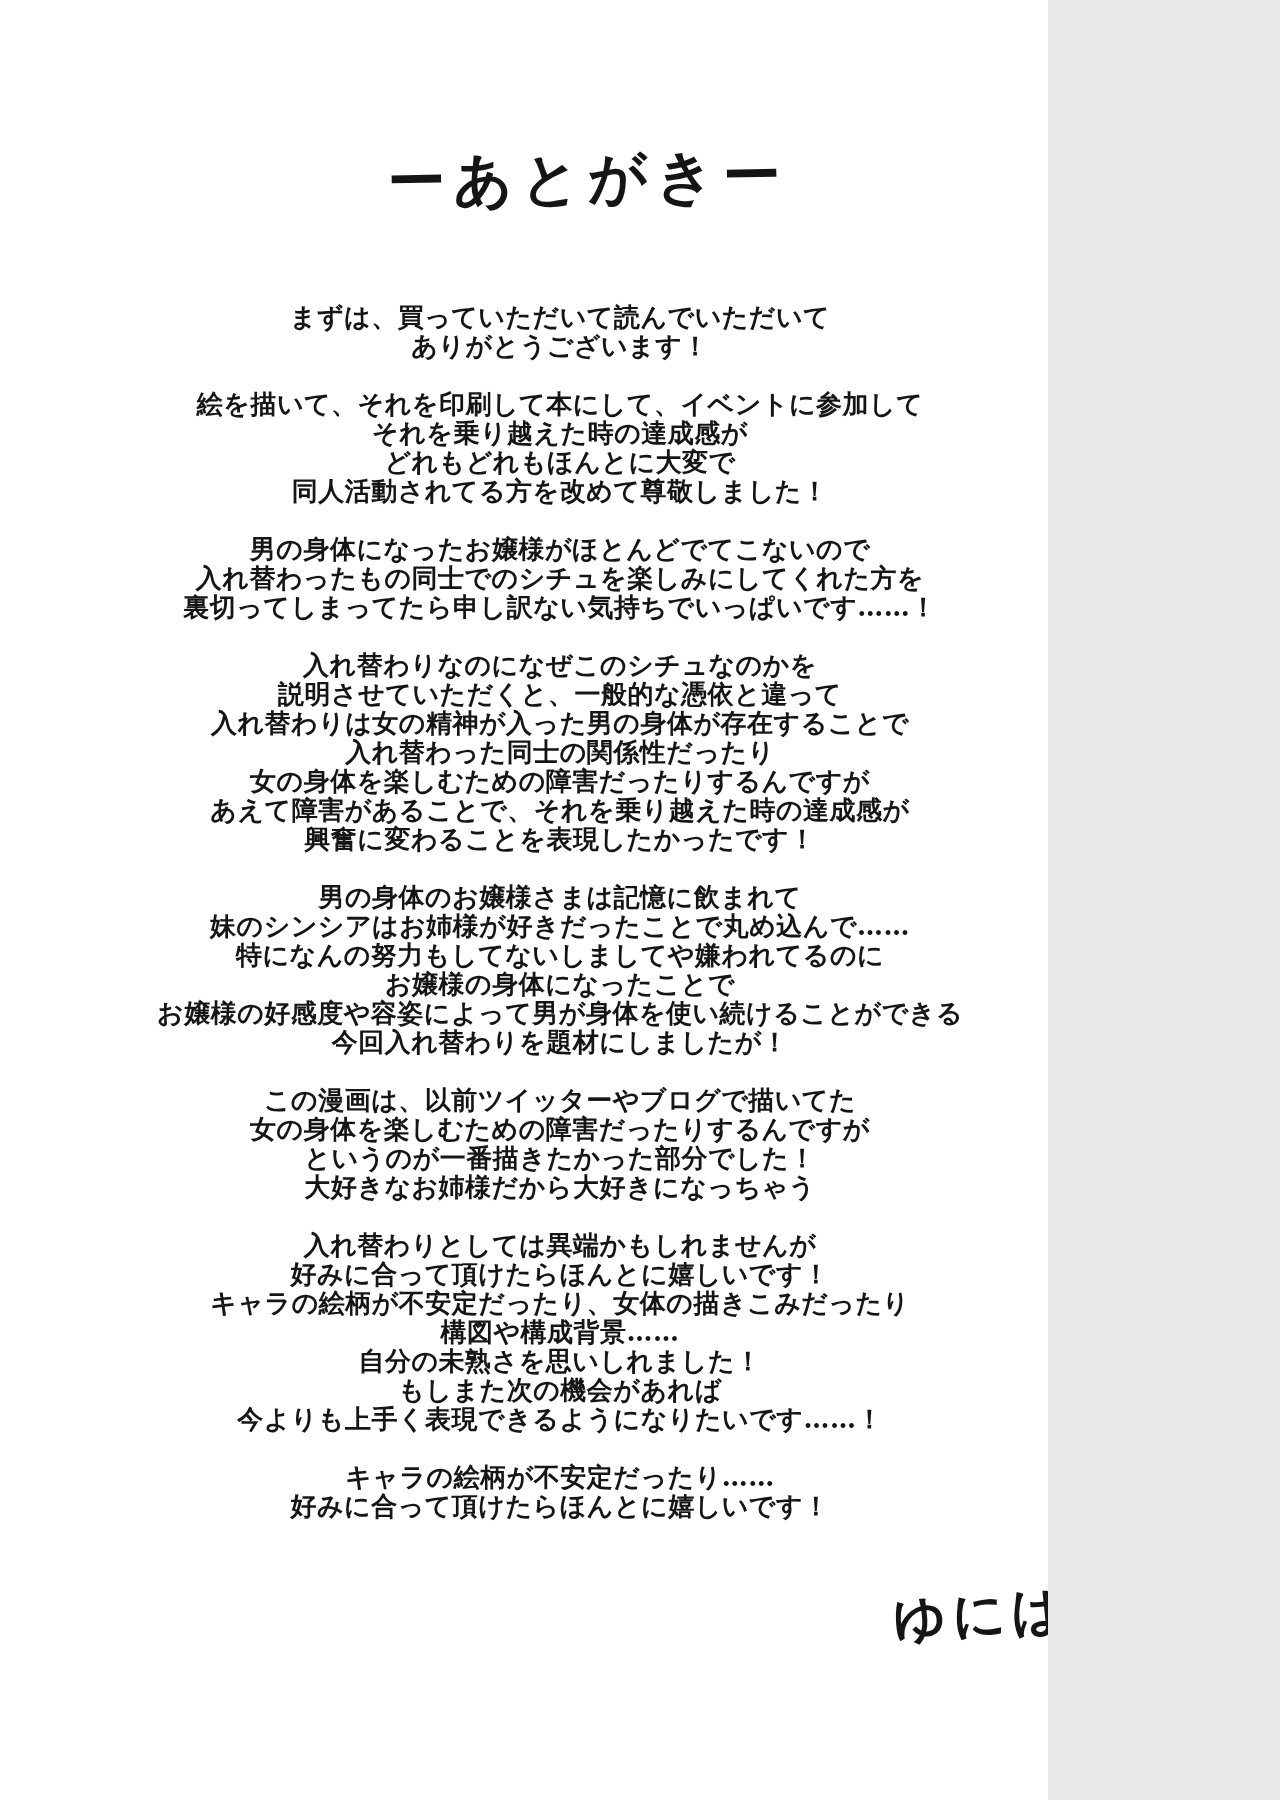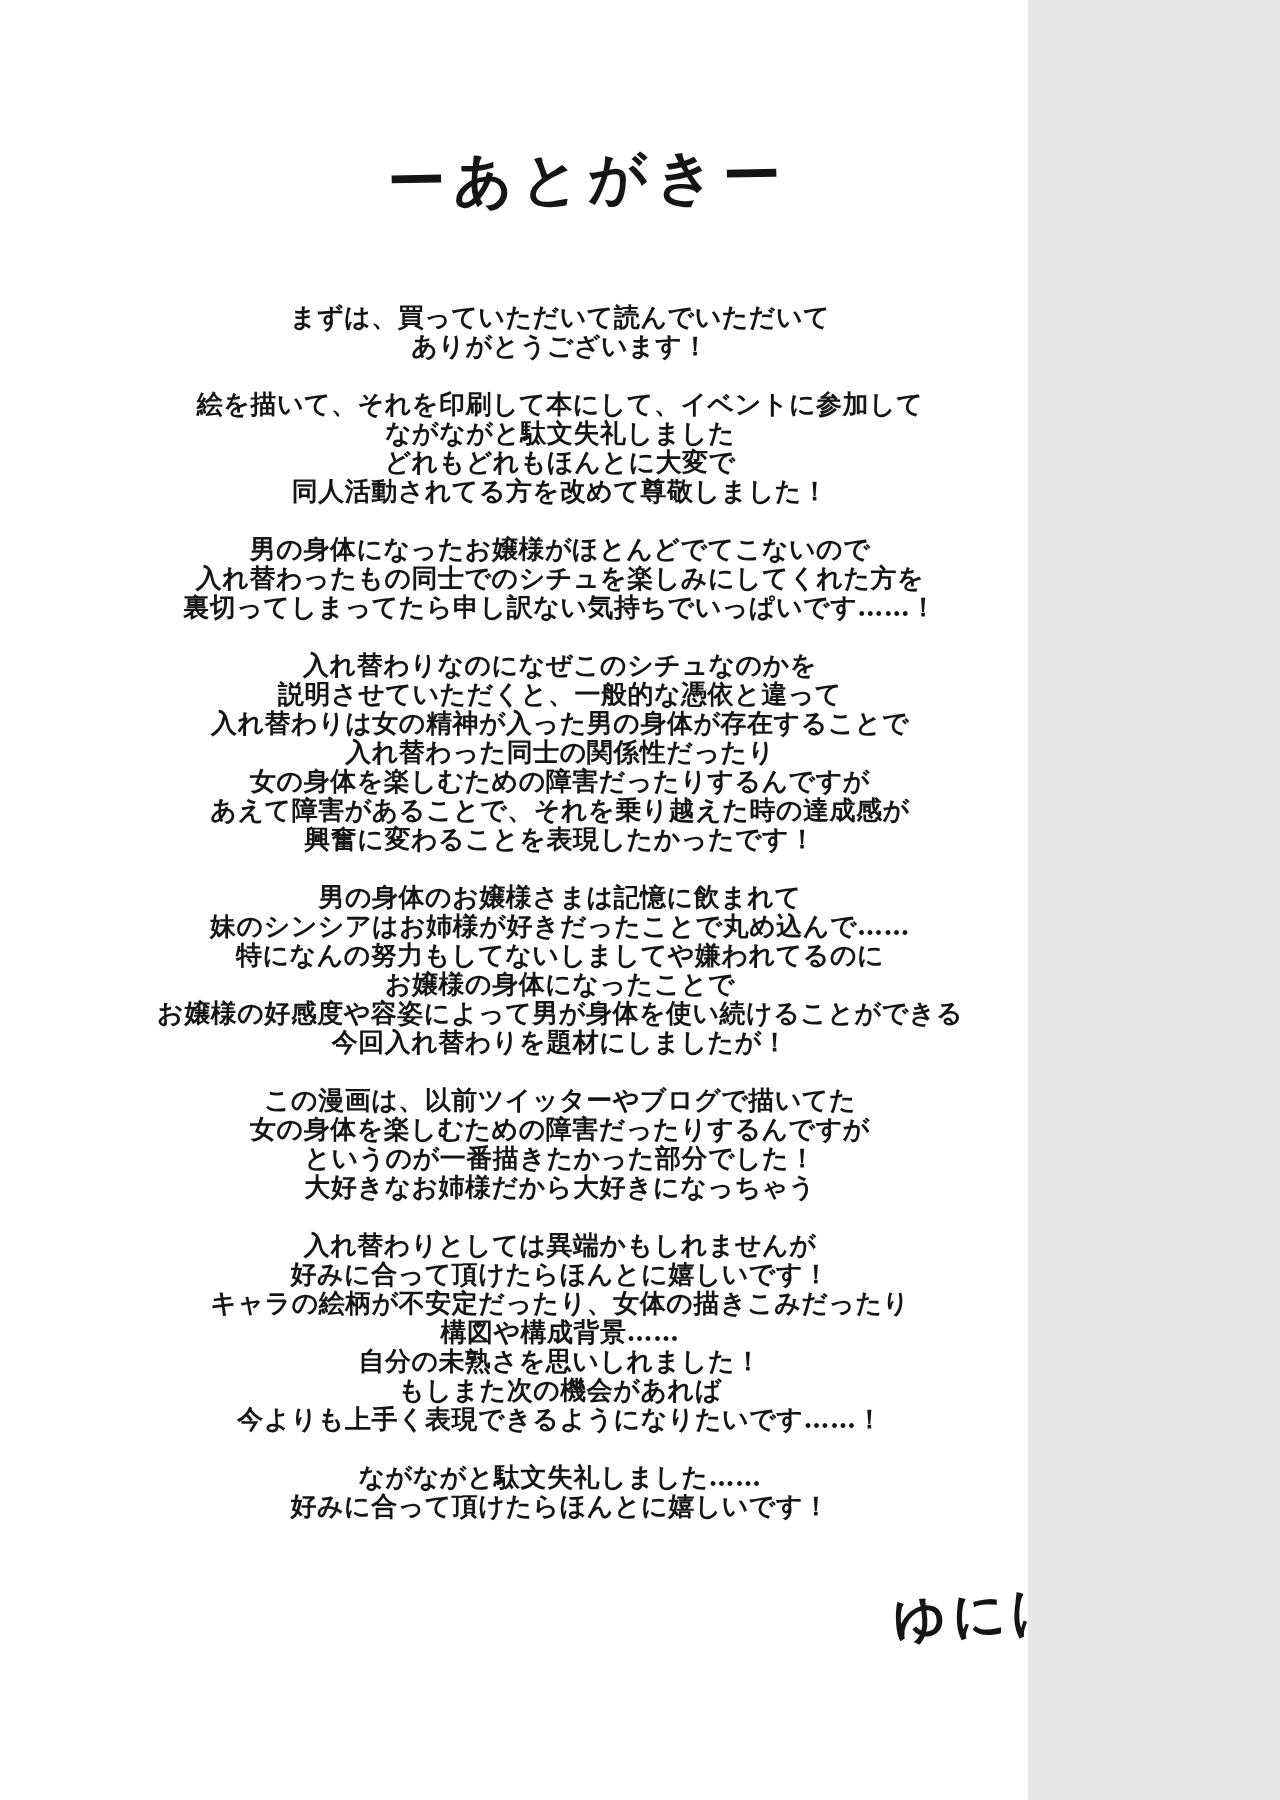--- a/index.html
+++ b/index.html
@@ -8,20 +8,21 @@
     background: #e8e8e8;
   }
   .page {
     position: relative;
     width: 1028px;
     height: 1800px;
     background: #ffffff;
     color: #151515;
     overflow: hidden;
     font-family: "DejaVu Serif", "Liberation Serif", serif;
+    padding-left: 20px;
   }
   
   .title {
     position: absolute;
     top: 140px;
     left: 0;
     width: 1120px;
     margin: 0;
     text-align: center;
     transform: translateX(28px) rotate(-1deg);
@@ -73,21 +74,21 @@
 
   <div class="body-text">
 
     <p class="para">
       <span class="line">まずは、買っていただいて読んでいただいて</span>
       <span class="line">ありがとうございます！</span>
     </p>
 
     <p class="para">
       <span class="line">絵を描いて、それを印刷して本にして、イベントに参加して</span>
-      <span class="line">ながながと駄文失礼しました</span>
+      <span class="line">それを乗り越えた時の達成感が</span>
       <span class="line">どれもどれもほんとに大変で</span>
       <span class="line">同人活動されてる方を改めて尊敬しました！</span>
     </p>
 
     <p class="para">
       <span class="line">男の身体になったお嬢様がほとんどでてこないので</span>
       <span class="line">入れ替わったもの同士でのシチュを楽しみにしてくれた方を</span>
       <span class="line">裏切ってしまってたら申し訳ない気持ちでいっぱいです……！</span>
     </p>
 
@@ -121,21 +122,21 @@
       <span class="line">入れ替わりとしては異端かもしれませんが</span>
       <span class="line">好みに合って頂けたらほんとに嬉しいです！</span>
       <span class="line">キャラの絵柄が不安定だったり、女体の描きこみだったり</span>
       <span class="line">構図や構成背景……</span>
       <span class="line">自分の未熟さを思いしれました！</span>
       <span class="line">もしまた次の機会があれば</span>
       <span class="line">今よりも上手く表現できるようになりたいです……！</span>
     </p>
 
     <p class="para">
-      <span class="line">ながながと駄文失礼しました……</span>
+      <span class="line">キャラの絵柄が不安定だったり……</span>
       <span class="line">好みに合って頂けたらほんとに嬉しいです！</span>
     </p>
 
   </div>
 
   <div class="signature">ゆにば</div>
 
 </div>
 
 </body></html>

